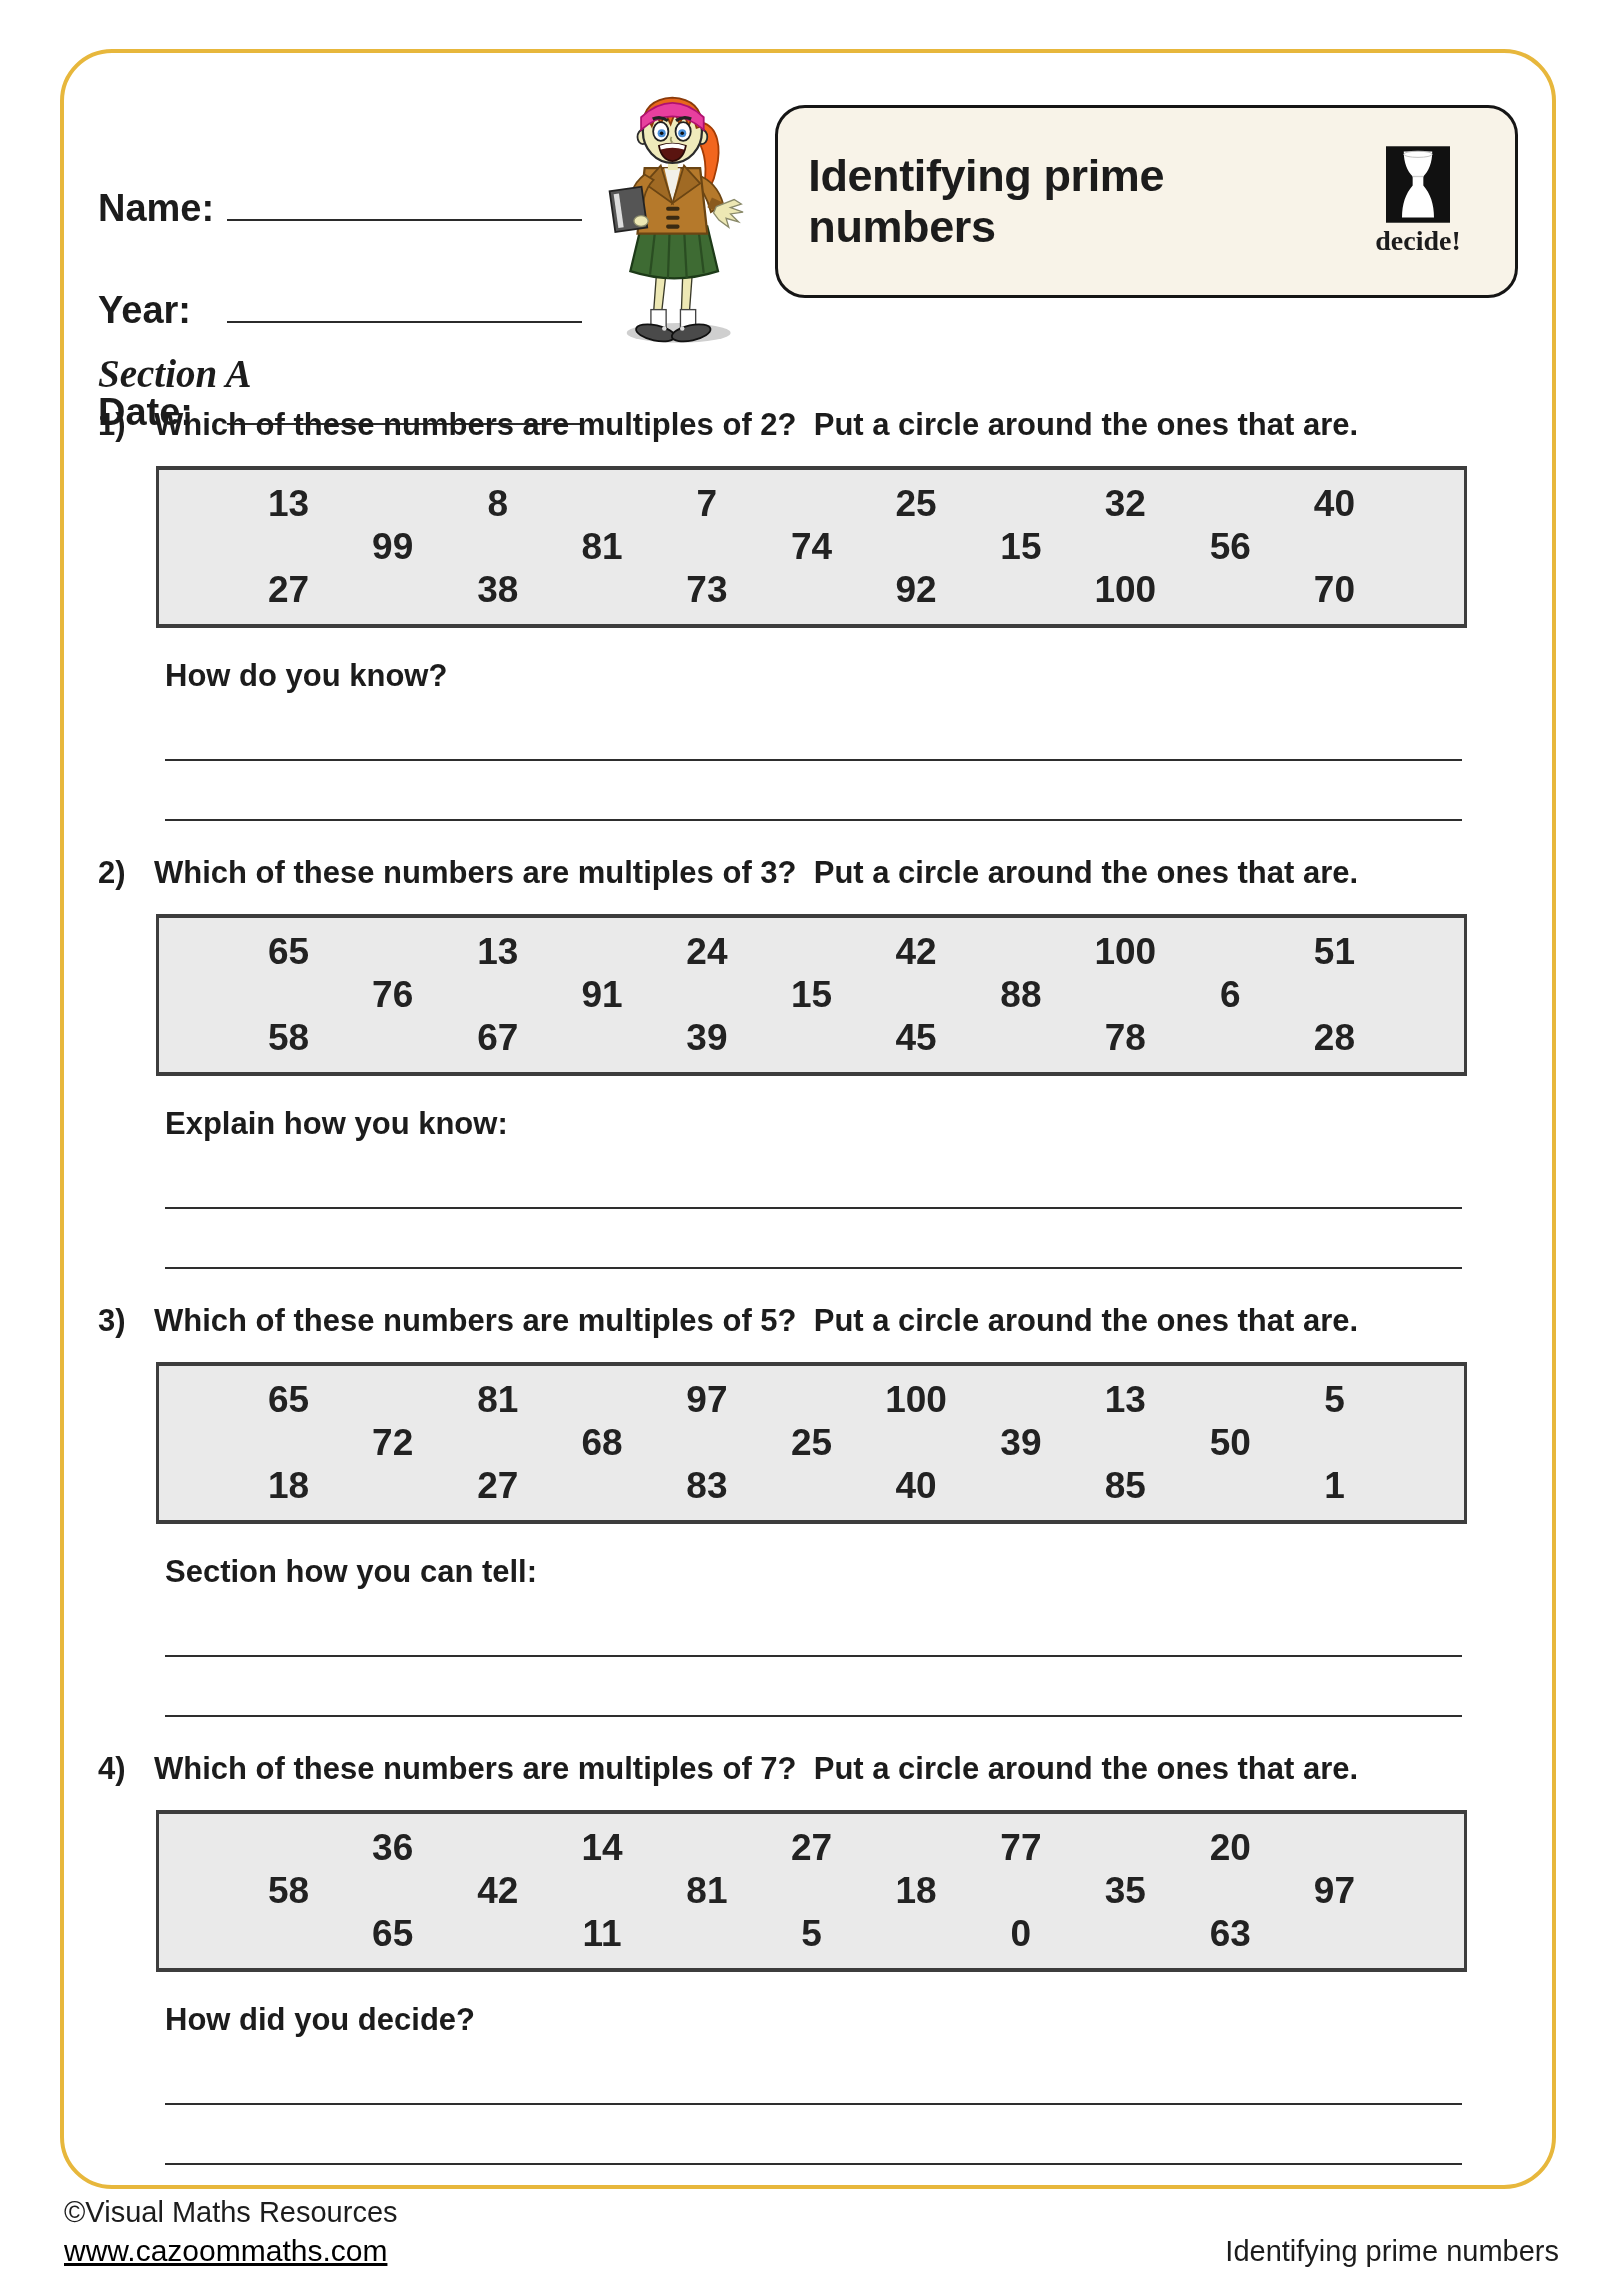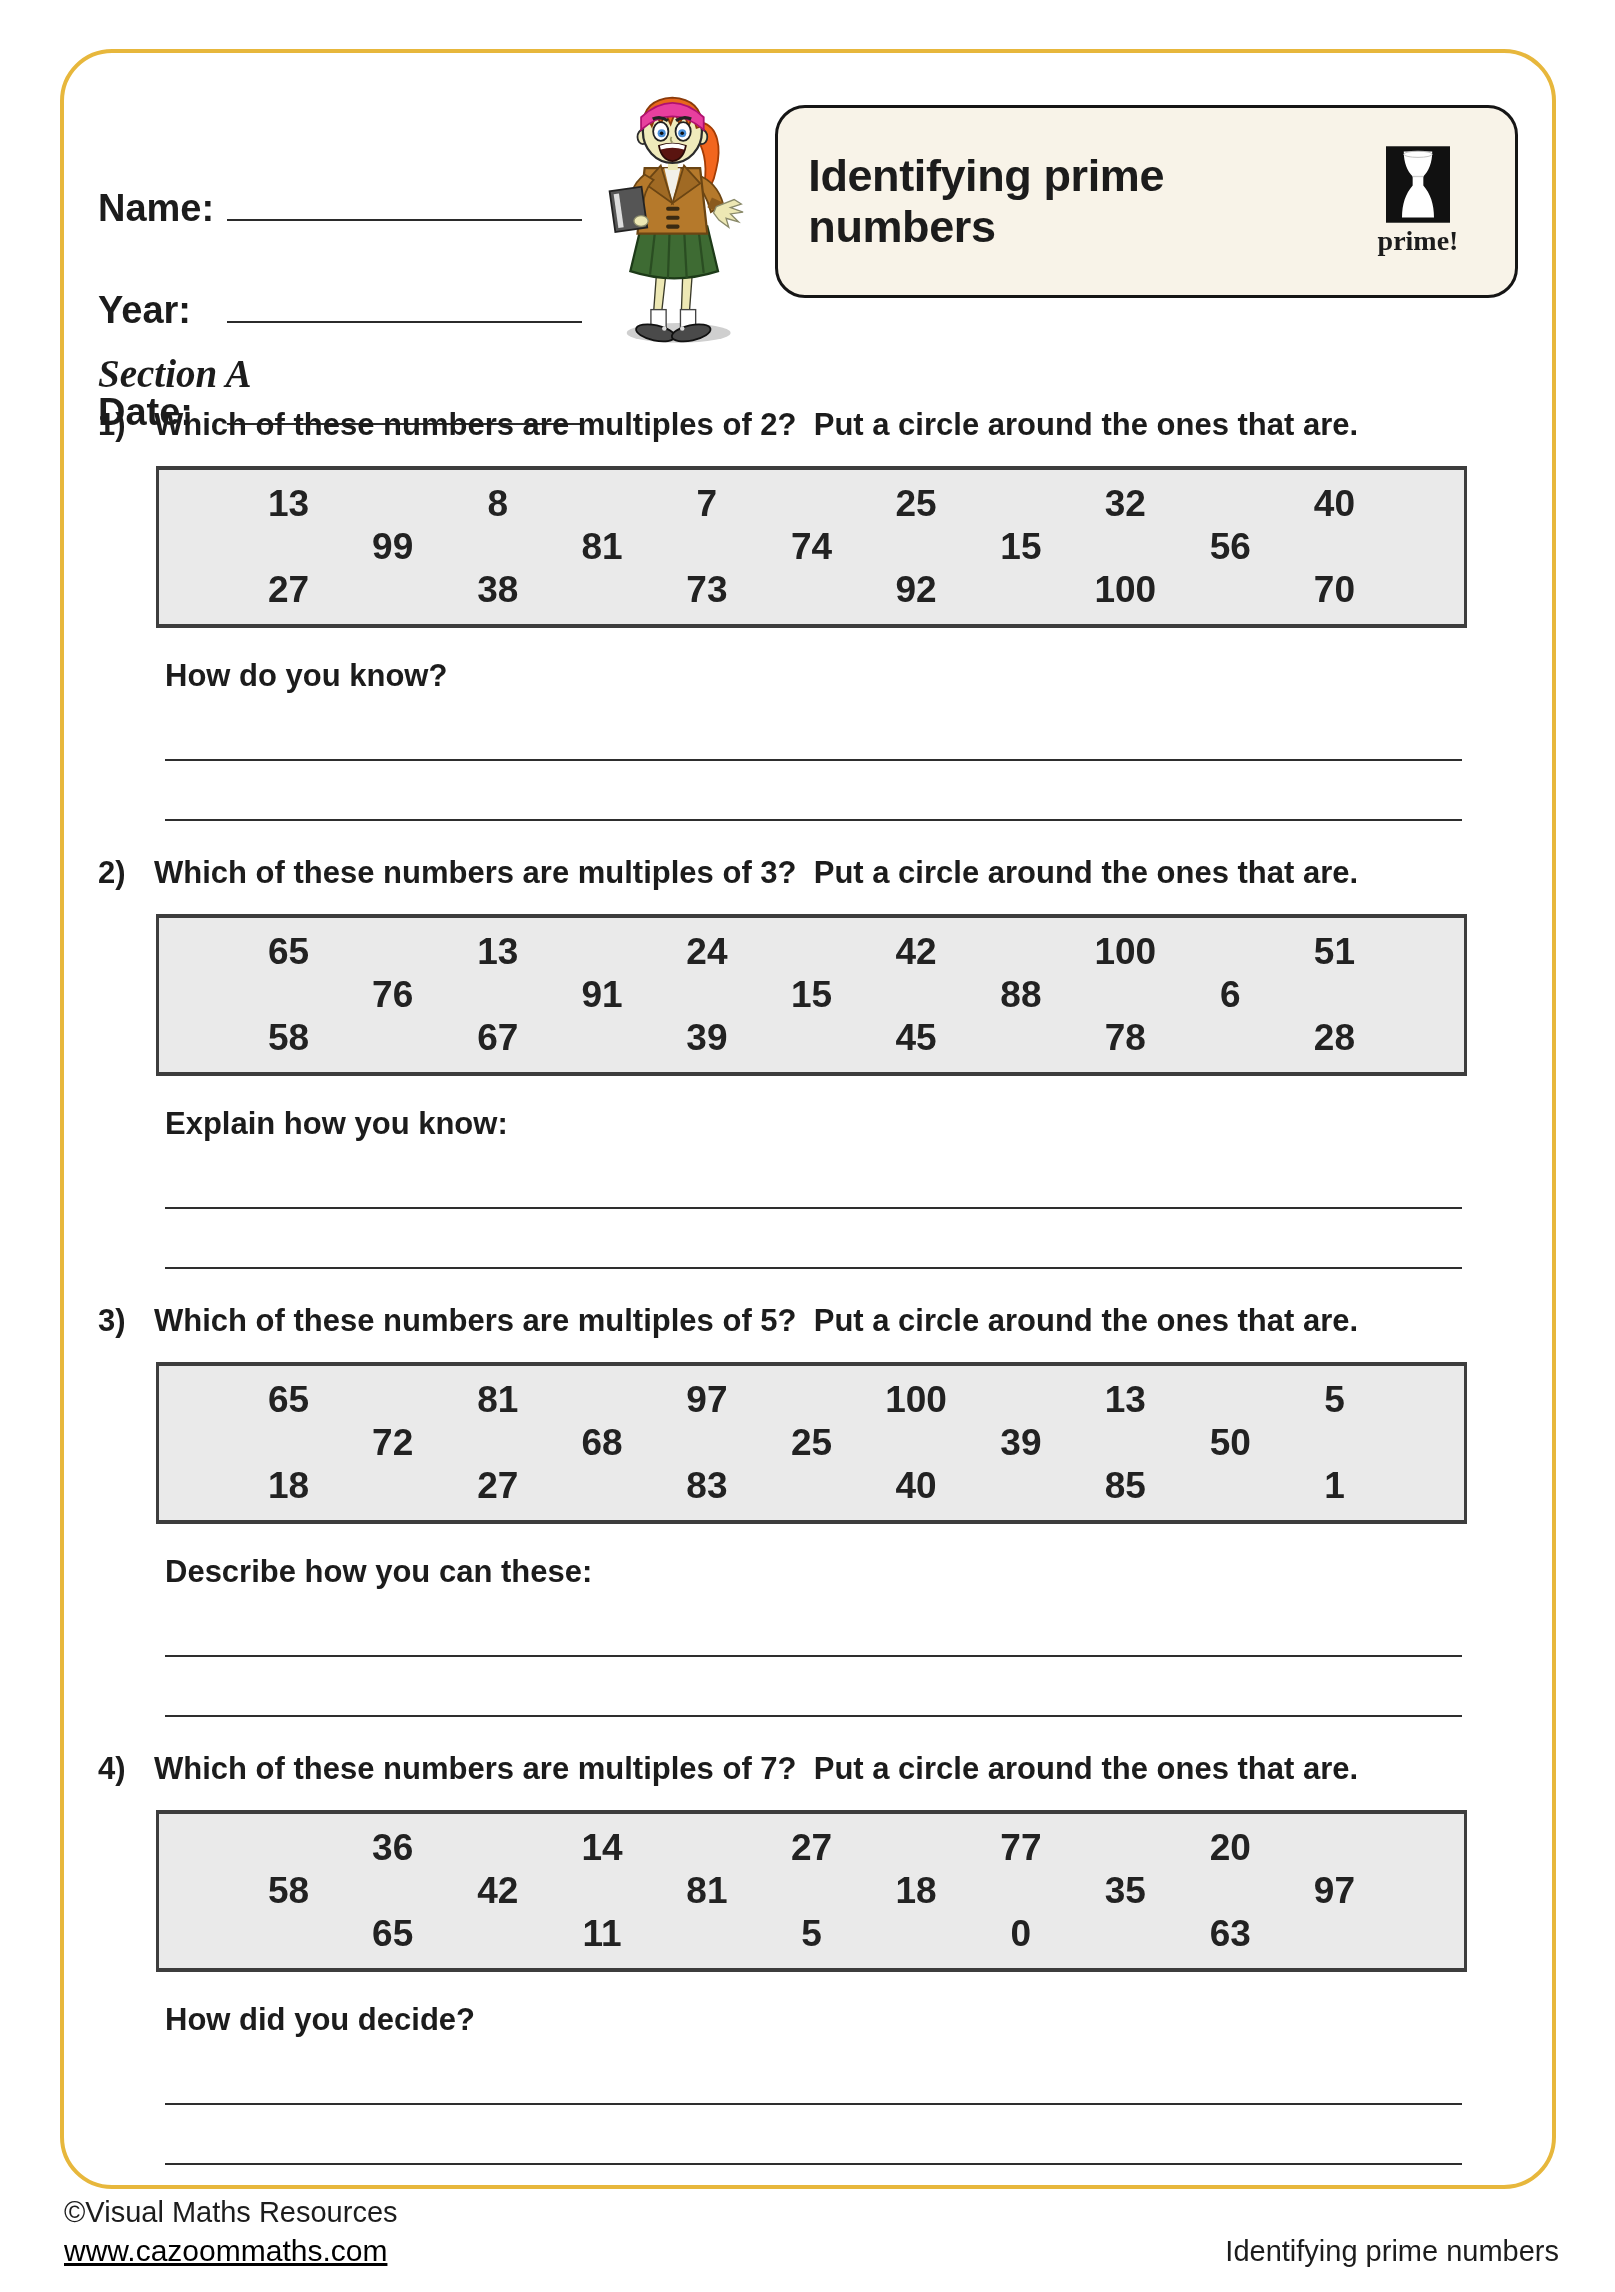--- a/index.html
+++ b/index.html
@@ -150,21 +150,21 @@
 
     <div class="titlebox">
       <div class="title-text">Identifying prime numbers</div>
       <div class="logo">
         <svg width="64" height="77" viewBox="0 0 72 86">
           <rect x="0" y="0" width="72" height="86" fill="#111"></rect>
           <path d="M20,6 L52,6 C52,19 48,28 42,34 L42,44 C50,53 54,65 54,80 L18,80 C18,65 22,53 30,44 L30,34 C24,28 20,19 20,6 Z" fill="#ffffff"></path>
           <ellipse cx="36" cy="9" rx="16" ry="3.5" fill="#ffffff" stroke="#bbb" stroke-width="1"></ellipse>
           <path d="M30,34 L42,34" stroke="#cccccc" stroke-width="1.5"></path>
         </svg>
-        <div class="logo-text">prime!</div>
+        <div class="logo-text">decide!</div>
       </div>
     </div>
   </div>
 
   <div class="section-heading">Section A</div>
 
   <div class="question">
     <div class="qrow">
       <span class="qnum">1)</span>
       <span class="qtext">Which of these numbers are multiples of 2?  Put a circle around the ones that are.</span>
@@ -257,21 +257,21 @@
       </div>
       <div class="num-row">
         <span class="cell">18</span>
         <span class="cell">27</span>
         <span class="cell">83</span>
         <span class="cell">40</span>
         <span class="cell">85</span>
         <span class="cell">1</span>
       </div>
     </div>
-    <div class="followup">Describe how you can these:</div>
+    <div class="followup">Section how you can tell:</div>
     <div class="ans-line first"></div>
     <div class="ans-line second"></div>
   </div>
 
   <div class="question">
     <div class="qrow">
       <span class="qnum">4)</span>
       <span class="qtext">Which of these numbers are multiples of 7?  Put a circle around the ones that are.</span>
     </div>
     <div class="grid">

